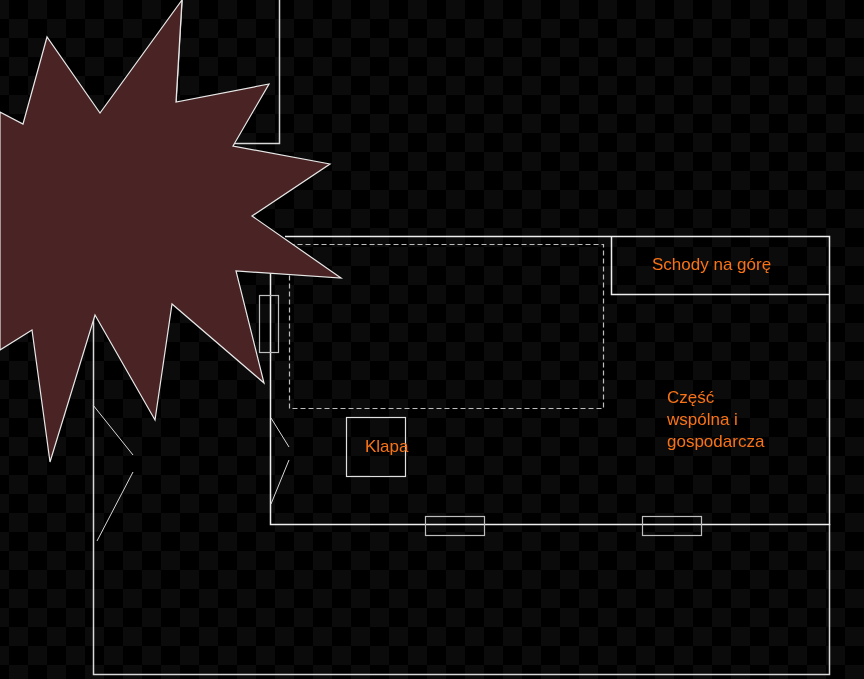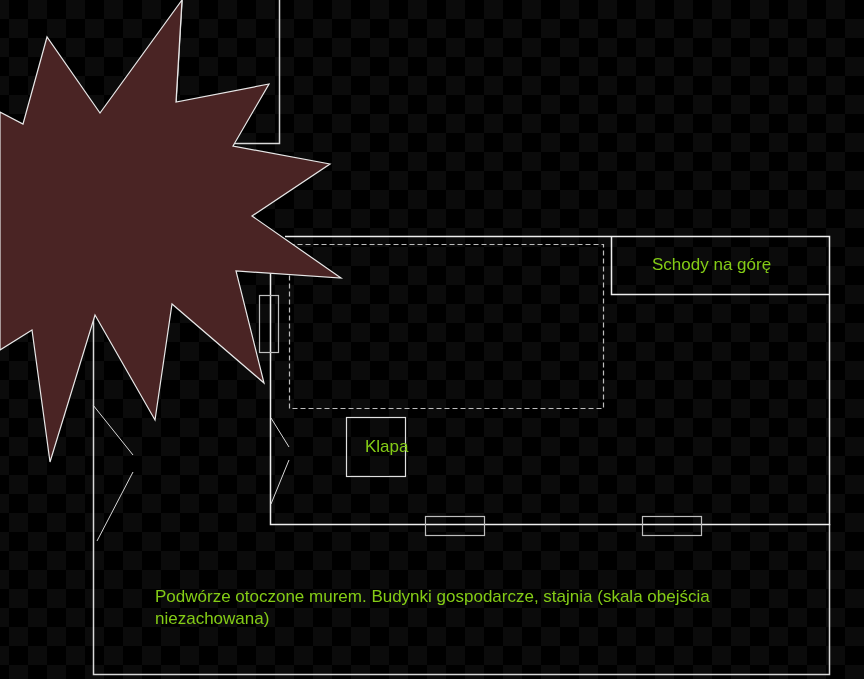--- a/index.html
+++ b/index.html
@@ -24,21 +24,21 @@
       left: 0; top: 0;
       width: 864px; height: 679px;
     }
     svg.plan {
       position: absolute;
       left: 0; top: 0;
       width: 864px; height: 679px;
     }
     .label {
       position: absolute;
-      color: #84cc16;
+      color: #f97316;
       font-size: 17px;
       line-height: 22px;
       white-space: pre-line;
     }
   </style>
 </head>
 <body>
 
 <div class="canvas">
   <svg class="plan" viewBox="0 0 864 679" xmlns="http://www.w3.org/2000/svg">
@@ -63,16 +63,17 @@
     <rect x="425.5" y="516.5" width="59" height="19" fill="none" stroke="#bdbdbd" stroke-width="1.2"></rect>
     <rect x="642.5" y="516.5" width="59" height="19" fill="none" stroke="#bdbdbd" stroke-width="1.2"></rect>
 
     <line x1="271" y1="418" x2="289" y2="447" stroke="#d8d8d8" stroke-width="1"></line>
     <line x1="289" y1="460" x2="271" y2="504" stroke="#d8d8d8" stroke-width="1"></line>
 
     <polygon points="0,112 23,124 47,37 100,113 182,0 176,102 269,84 233,146 330,164 252,216 341,278 236,271 264,383 172,304 155,420 95,315 50,462 32,330 0,350" fill="#4a2424" stroke="#e8e8e8" stroke-width="1.2" stroke-linejoin="miter"></polygon>
   </svg>
 
   <div class="label" style="left:652px; top:254px;">Schody na górę</div>
+  <div class="label" style="left:667px; top:387px;">Część
+wspólna i
+gospodarcza</div>
   <div class="label" style="left:365px; top:436px;">Klapa</div>
-  <div class="label" style="left:155px; top:586px;">Podwórze otoczone murem. Budynki gospodarcze, stajnia (skala obejścia
-niezachowana)</div>
 </div>
 
 </body></html>

